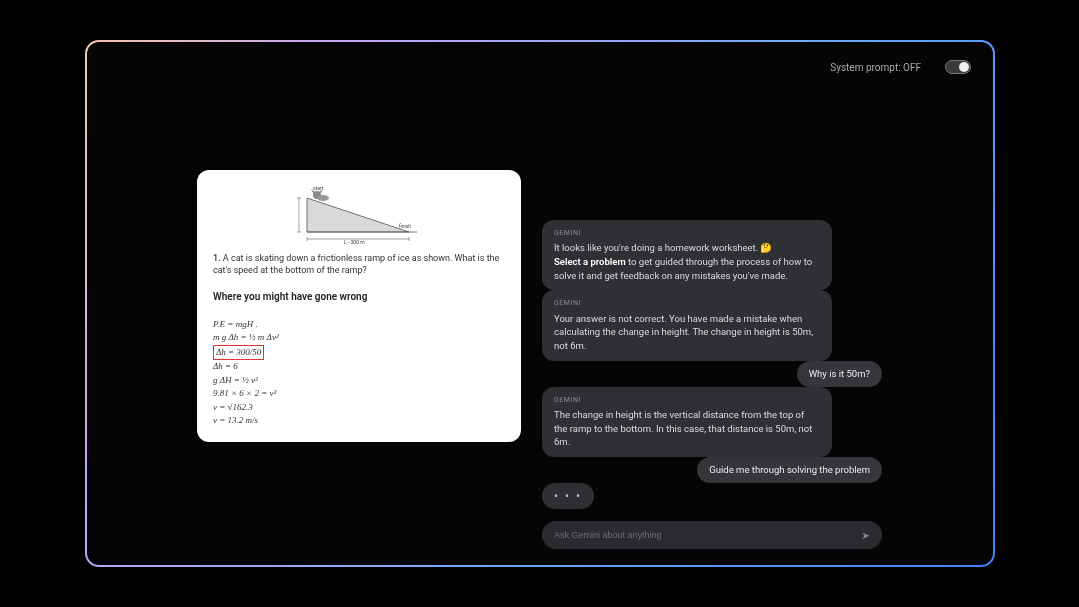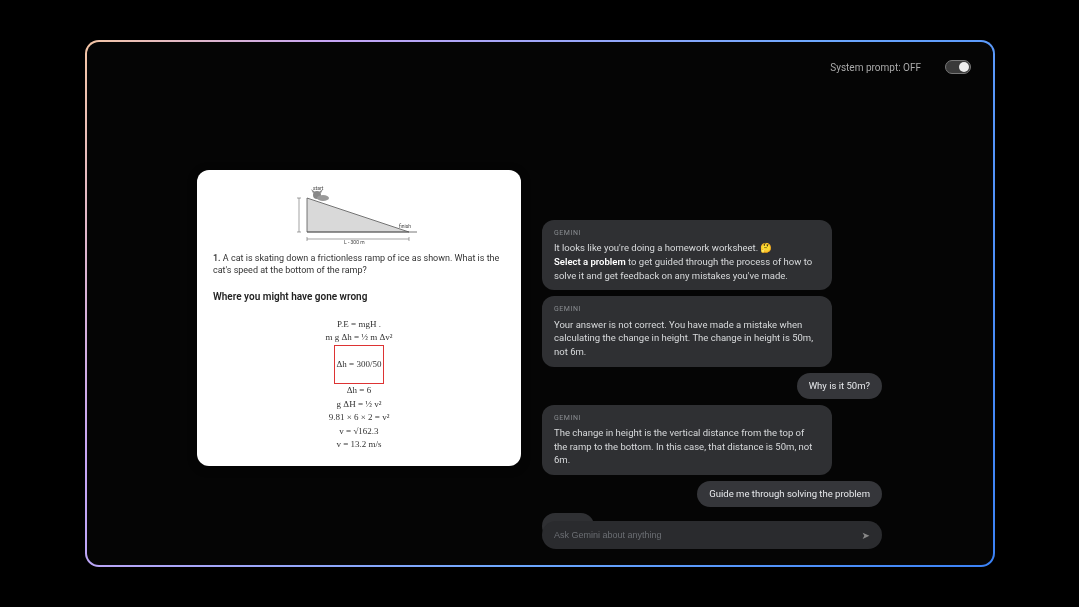--- a/index.html
+++ b/index.html
@@ -45,29 +45,29 @@
     padding: 14px 16px;
     color: #222;
     font-size: 9px;
     line-height: 1.35;
     box-shadow: 0 2px 10px rgba(0,0,0,0.4);
   }
   .diagram-wrap { display: flex; justify-content: center; margin-bottom: 8px; }
   .question { margin-bottom: 14px; color: #333; }
   .question .qnum { font-weight: 500; }
   .hint-title { font-weight: 600; font-size: 10px; margin-bottom: 14px; color: #222; }
-  .work-area { text-align: center; font-family: "Comic Sans MS", cursive; font-size: 9px; color: #333; line-height: 1.5; }
-  .boxed-err { display: inline-block; border: 1px solid #d33; padding: 12px 2px; }
+  .work-area { text-align: left; font-family: "Comic Sans MS", cursive; font-size: 9px; color: #333; line-height: 1.5; font-style: italic; }
+  .boxed-err { display: inline-block; border: 1px solid #d33; padding: 0 2px; }
 
   
   .chat {
     position: absolute;
     left: 455px; top: 178px;
     width: 340px;
-    display: flex; flex-direction: column; gap: 6px;
+    display: flex; flex-direction: column; 
   }
   .msg { border-radius: 12px; padding: 8px 12px; font-size: 9.5px; line-height: 1.45; max-width: 290px; }
   .ai { background: #2f3033; color: #d8dadc; align-self: flex-start; }
   .ai .author { font-size: 7px; letter-spacing: 0.08em; color: #8a8d91; margin-bottom: 3px; text-transform: uppercase; }
   .ai strong { color: #fff; font-weight: 600; }
   .user { background: #35363a; color: #e8eaed; align-self: flex-end; border-radius: 14px; padding: 6px 12px; }
   .typing { align-self: flex-start; background: #2f3033; border-radius: 14px; padding: 6px 12px; font-size: 12px; letter-spacing: 2px; color: #bbb; }
   
   .input-bar {
     position: absolute;

